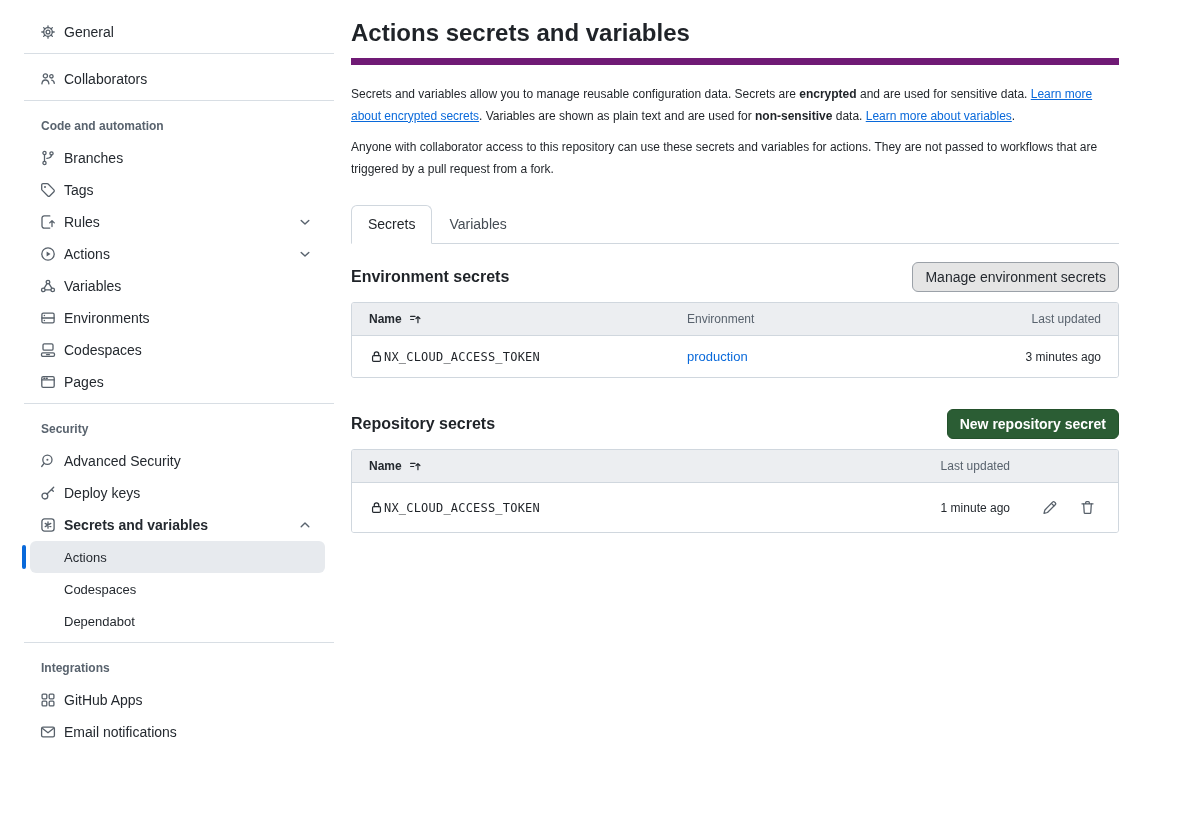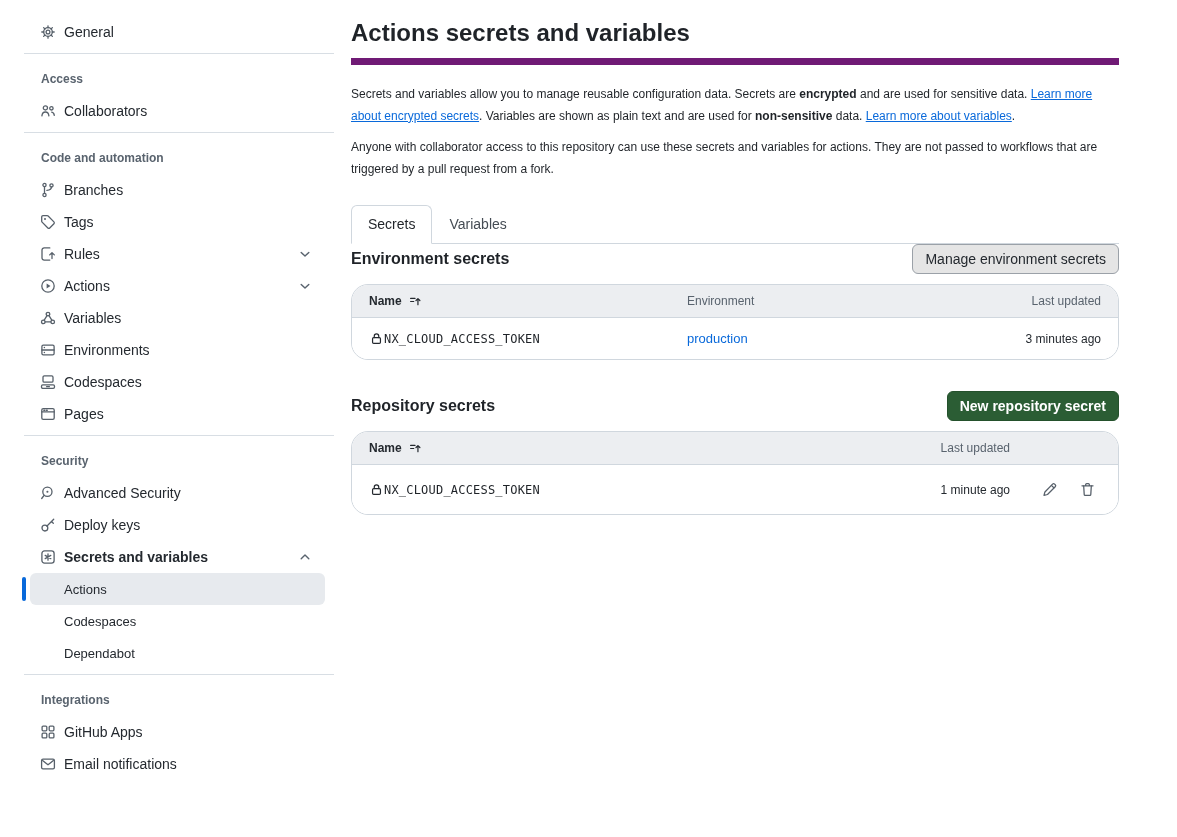--- a/index.html
+++ b/index.html
@@ -49,32 +49,32 @@
 
   .tabnav { margin-top:25px; border-bottom:1px solid #d0d7de; display:flex; }
   .tab {
     padding:8px 16px; font-size:14px; line-height:21px; cursor:pointer;
     border:1px solid transparent; margin-bottom:-1px; border-radius:6px 6px 0 0;
   }
   .tab.active { background:#fff; border-color:#d0d7de; border-bottom-color:#fff; color:#1f2328; }
   .tab.inactive { color:#454c54; }
 
   .section-head { display:flex; align-items:center; justify-content:space-between; }
-  .section-head.env { }
+  .section-head.env { margin-top:18px; }
   .section-head.repo { margin-top:31px; }
   .section-heading { font-size:16px; font-weight:700; margin:0; }
   .btn {
     height:30px; padding:0 12px; border-radius:6px; font-size:14px;
     display:inline-flex; align-items:center; cursor:pointer;
     font-family:"Liberation Sans", sans-serif;
   }
   .btn-default { background:#e5e5e5; border:1px solid #9ba1a8; color:#24292f; font-weight:500; }
   .btn-green { background:#2b5d34; border:1px solid #24512c; color:#ffffff; font-weight:600; }
 
-  .table { margin-top:10px; border:1px solid #d0d7de; border-radius:17px; overflow:hidden; background:#fff; }
+  .table { margin-top:10px; border:1px solid #d0d7de; border-radius:3px; overflow:hidden; background:#fff; }
   .thead {
     display:flex; align-items:center; height:33px; background:#eceef1;
     border-bottom:1px solid #d0d7de; font-size:12px; color:#59636e;
   }
   .trow { display:flex; align-items:center; background:#fff; }
   .trow.env-row { height:41px; }
   .trow.repo-row { height:49px; }
   .col-name { width:335px; padding-left:17px; display:flex; align-items:center; }
   .col-name.grow { width:auto; flex:1; }
   .head-name { font-weight:700; color:#24292f; display:flex; align-items:center; gap:7px; cursor:pointer; }
@@ -103,21 +103,20 @@
         <svg viewBox="0 0 16 16" width="16" height="16" fill="none" stroke="currentColor" stroke-width="1.3" stroke-linecap="round">
           <circle cx="8" cy="8" r="1.9"></circle>
             <circle cx="8" cy="8" r="4.3"></circle>
           <path d="M12.3 8h1.9M8 12.3v1.9M1.8 8h1.9M8 1.8v1.9M11.04 11.04l1.34 1.34M3.62 3.62l1.34 1.34M11.04 4.96l1.34-1.34M3.62 12.38l1.34-1.34"></path>
         </svg>
       </span>
       <span class="nav-label">General</span>
     </div>
 
     <hr class="divider">
-    <div class="section-title">Access</div>
 
     <div class="nav-item">
       <span class="nav-icon">
         <svg viewBox="0 0 16 16" width="16" height="16" fill="none" stroke="currentColor" stroke-width="1.3" stroke-linecap="round">
           <circle cx="5.4" cy="4.9" r="2.1"></circle>
             <path d="M1.9 12.9c.3-2.5 1.7-3.9 3.5-3.9s3.2 1.4 3.5 3.9"></path>
           <circle cx="11.4" cy="5.3" r="1.7"></circle>
             <path d="M11.7 9.2c1.6.3 2.4 1.5 2.6 3.2"></path>
         </svg>
       </span>

